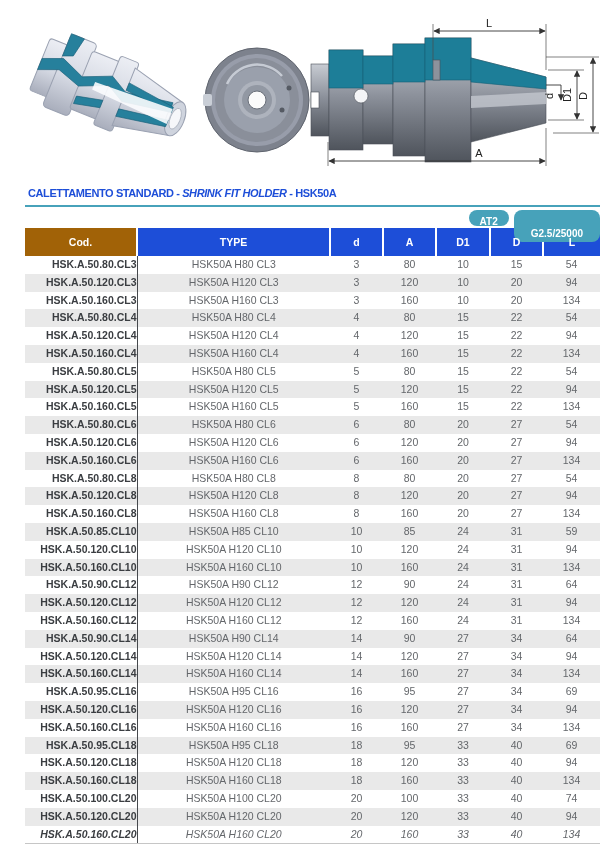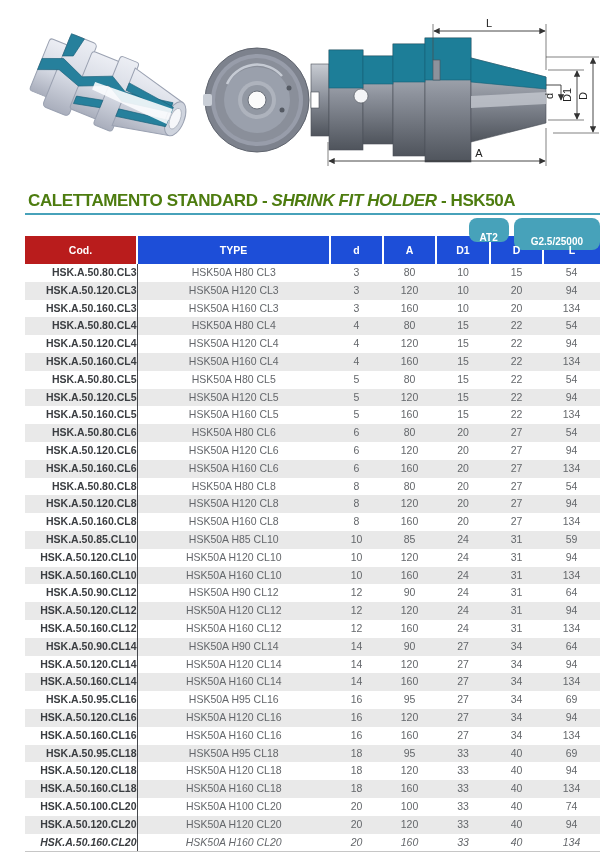--- a/index.html
+++ b/index.html
@@ -7,38 +7,38 @@
        font-family:"Liberation Sans", sans-serif;}
 
   
   .figures{position:relative;height:181px;}
   .figures svg{position:absolute;}
   #fig-cutaway{left:22px;top:18px;}
   #fig-front{left:202px;top:44px;}
   #fig-dim{left:303px;top:0;}
 
   
-  .page-title{margin:10px 12px 0 28px;font-size:17px;font-weight:bold;
-              color:#4d7c0f;letter-spacing:-0.4px;white-space:nowrap;line-height:20px;}
+  .page-title{margin:2px 12px 0 28px;font-size:11px;font-weight:bold;
+              color:#1d4ed8;letter-spacing:-0.4px;white-space:nowrap;line-height:20px;}
   .page-title .it{font-style:italic;}
   .rule{height:2px;background:#47a2ba;margin:2px 12px 0 25px;}
   .badges{display:flex;justify-content:flex-end;gap:5px;margin:3px 12px 2px 0;height:16px;}
   .badge{background:#47a2ba;color:#fff;font-weight:bold;font-size:10px;
          line-height:16px;border-radius:8px;text-align:center;}
-  .badge.small{padding:12px 11px;}
+  .badge.small{padding:4px 11px;}
   .badge.big{padding:16px 17px;}
 
   
   table{border-collapse:collapse;margin-left:25px;width:575px;table-layout:fixed;}
   col.c-cod{width:112px;} col.c-type{width:193px;}
   col.c-d{width:53px;} col.c-a{width:53px;} col.c-d1{width:54px;}
   col.c-dd{width:53px;} col.c-l{width:57px;}
   thead th{height:26px;font-size:10.5px;color:#fff;background:#1d4ed8;
            border-right:2px solid #fff;font-weight:bold;}
-  thead th.first{background:#b91c1c;margin-top:27px;}
+  thead th.first{background:#a16207;margin-top:27px;}
   thead th:last-child{border-right:none;}
   tbody td{height:17.8px;font-size:10.5px;color:#64676b;text-align:center;
            padding:0;line-height:17.8px;}
   tbody td.cod{text-align:right;padding-left:7px;font-weight:bold;color:#3a3d41;
                border-right:1px solid #46494d;}
   tbody tr:nth-child(even){background:#e9e9e9;}
   tbody tr:last-child td{border-bottom:1px solid #c6c6c6;font-style:italic;}
 
   
   .dim{stroke:#333;stroke-width:0.9;fill:none;}

